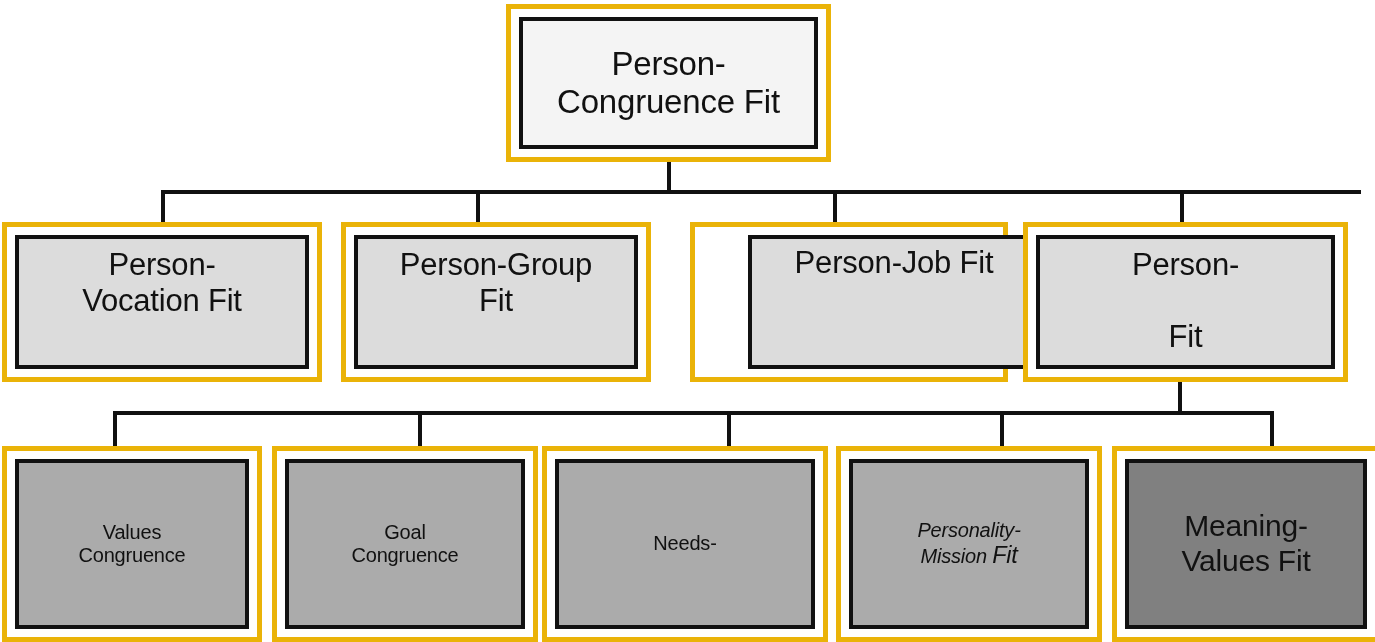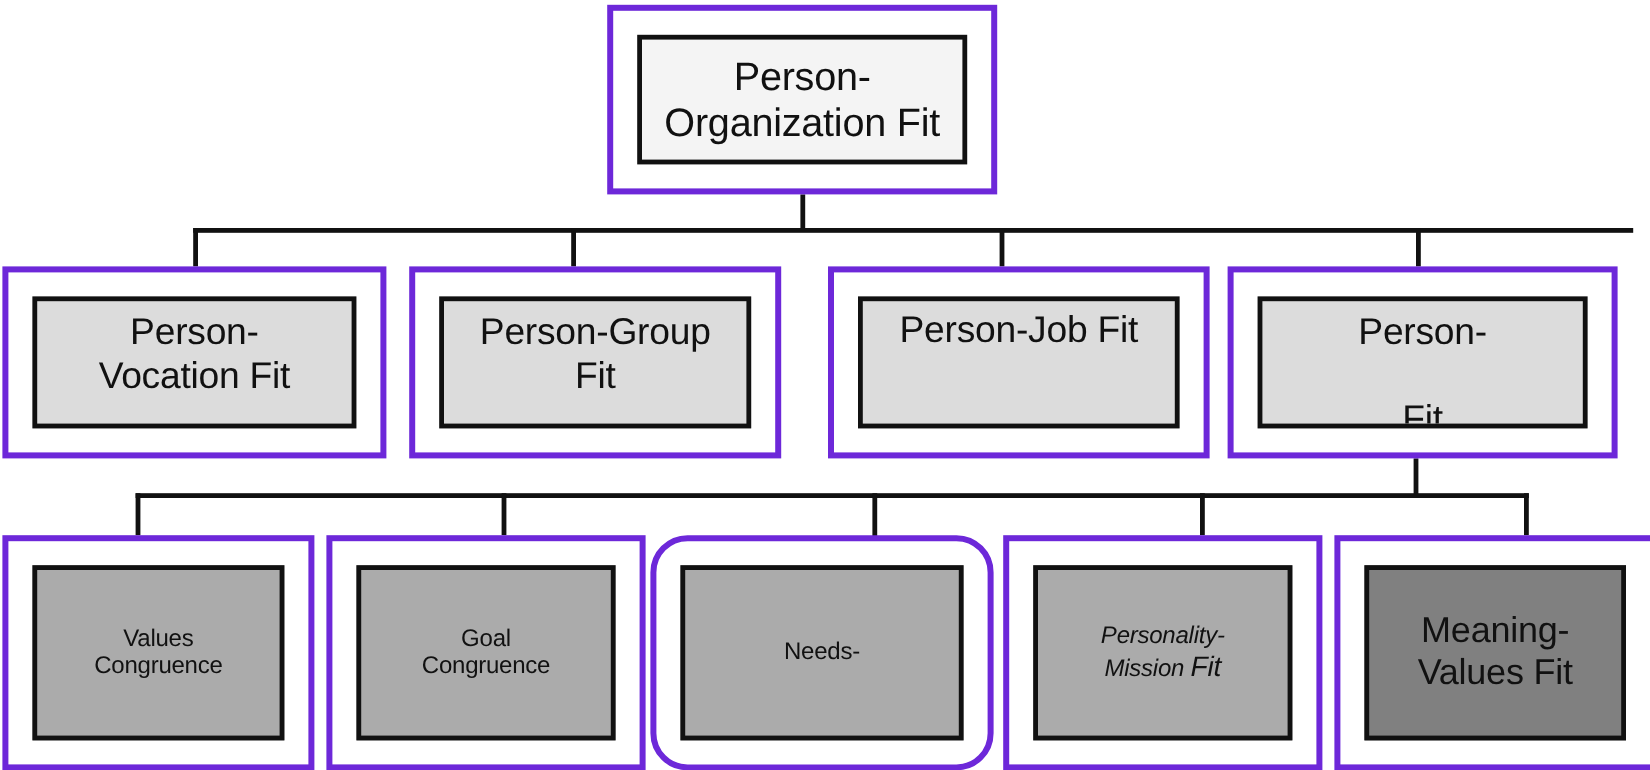--- a/index.html
+++ b/index.html
@@ -21,44 +21,44 @@
   
   .conn {
     position: absolute;
     background: #111111;
   }
 
   
   .node {
     position: absolute;
     box-sizing: border-box;
-    border: 5px solid #6d28d9;
+    border: 5px solid #eab308;
     background: #ffffff;
-    padding: 20px;
+    padding: 8px;
   }
   .node-inner {
     box-sizing: border-box;
     width: 100%;
     height: 100%;
     border: 4px solid #111111;
     display: flex;
     justify-content: center;
     text-align: center;
     overflow: hidden;
   }
   .node-label {
     display: block;
     width: 100%;
     color: #111111;
     line-height: 1.16;
     letter-spacing: -0.2px;
   }
 
   
-  .va-top    .node-inner { align-items: flex-start; }
+  .va-top    .node-inner { align-items: flex-start; margin-left: 45px; }
   .va-top    .node-label { padding-top: 6px; }
   .va-mid    .node-inner { align-items: center; }
   .va-upper  .node-inner { align-items: flex-start; }
   .va-upper  .node-label { padding-top: 8px; }
 
   
   .lvl1 .node-inner { background: #f4f4f4; }
   .lvl2 .node-inner { background: #dcdcdc; }
   .lvl3 .node-inner { background: #ababab; }
   .lvl3-dark .node-inner { background: #808080; }
@@ -86,21 +86,21 @@
   <div class="conn" style="left:1178px; top:379px; width:4px; height:35px;"></div>
   <div class="conn" style="left:113px; top:411px; width:1161px; height:4px;"></div>
   <div class="conn" style="left:113px; top:411px; width:4px; height:37px;"></div>
   <div class="conn" style="left:418px; top:411px; width:4px; height:37px;"></div>
   <div class="conn" style="left:727px; top:411px; width:4px; height:37px;"></div>
   <div class="conn" style="left:1000px; top:411px; width:4px; height:37px;"></div>
   <div class="conn" style="left:1270px; top:411px; width:4px; height:37px;"></div>
 
   <div class="node lvl1 va-mid" style="left:506px; top:4px; width:325px; height:158px;">
     <div class="node-inner">
-      <span class="node-label"><span>Person-</span><br><span>Organization Fit</span></span>
+      <span class="node-label"><span>Person-</span><br><span>Congruence Fit</span></span>
     </div>
   </div>
 
   <div class="node lvl2 va-upper" style="left:2px; top:222px; width:320px; height:160px;">
     <div class="node-inner">
       <span class="node-label"><span>Person-</span><br><span>Vocation Fit</span></span>
     </div>
   </div>
 
   <div class="node lvl2 va-upper" style="left:341px; top:222px; width:310px; height:160px;">
@@ -126,21 +126,21 @@
       <span class="node-label"><span>Values</span><br><span>Congruence</span></span>
     </div>
   </div>
 
   <div class="node lvl3 va-mid" style="left:272px; top:446px; width:266px; height:196px;">
     <div class="node-inner">
       <span class="node-label"><span>Goal</span><br><span>Congruence</span></span>
     </div>
   </div>
 
-  <div class="node lvl3 va-mid" style="left:542px; top:446px; width:286px; height:196px;border-radius:31px;">
+  <div class="node lvl3 va-mid" style="left:542px; top:446px; width:286px; height:196px;">
     <div class="node-inner">
       <span class="node-label"><span>Needs-</span><br></span>
     </div>
   </div>
 
   <div class="node lvl3 va-mid" style="left:836px; top:446px; width:266px; height:196px;font-style:italic;">
     <div class="node-inner">
       <span class="node-label"><span>Personality-</span><br><span>Mission </span><span class="big-fit">Fit</span></span>
     </div>
   </div>

